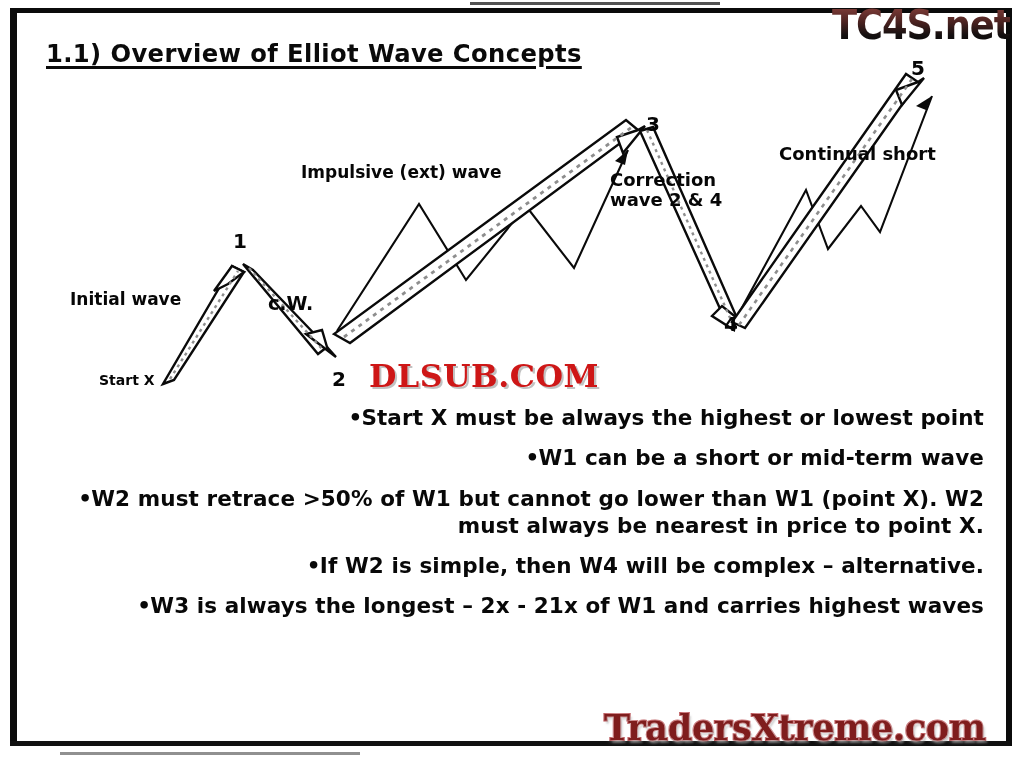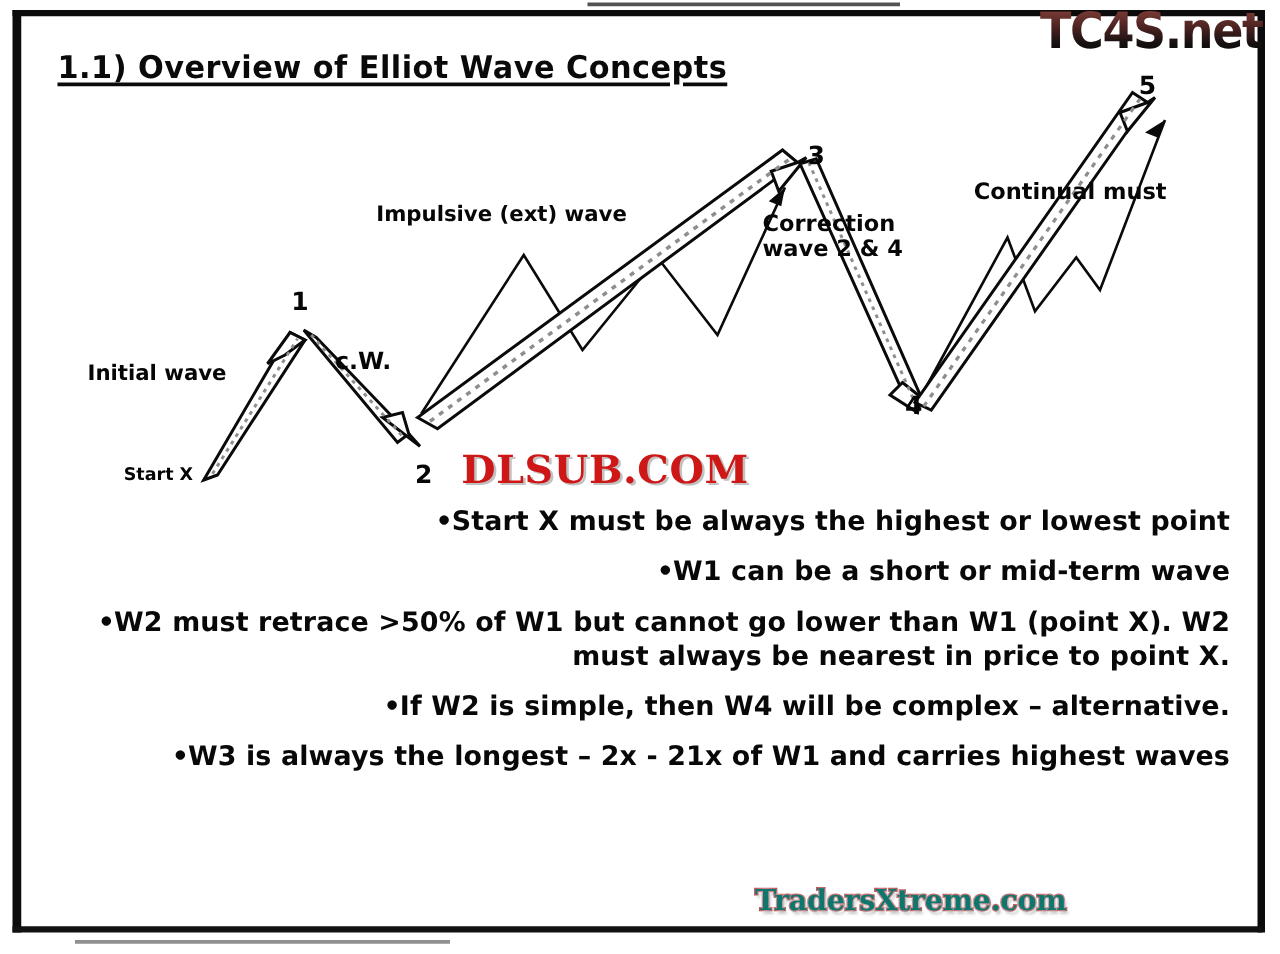--- a/index.html
+++ b/index.html
@@ -93,21 +93,21 @@
     color: #060606;
     white-space: nowrap;
     line-height: 1.12;
   }
   .dlabel.num {
     font-size: 20px;
   }
 
   #lbl-initial-wave { left: 70px;  top: 290px; font-size: 17px; }
   #lbl-start-x      { left: 99px;  top: 373px; font-size: 14px; }
-  #lbl-cw           { left: 268px; top: 279px; font-size: 19px; }
+  #lbl-cw           { left: 268px; top: 293px; font-size: 19px; }
   #lbl-impulsive    { left: 301px; top: 163px; font-size: 17px; }
   #lbl-correction   { left: 610px; top: 170px; font-size: 18px; }
   #lbl-continual    { left: 779px; top: 144px; font-size: 18px; }
   #lbl-n1 { left: 233px; top: 230px; }
   #lbl-n2 { left: 332px; top: 368px; }
   #lbl-n3 { left: 646px; top: 113px; }
   #lbl-n4 { left: 724px; top: 313px; }
   #lbl-n5 { left: 911px; top: 57px; }
 
   
@@ -167,23 +167,23 @@
     white-space: nowrap;
     transform: scaleX(1.02);
     transform-origin: left top;
   }
   #wm-traders {
     position: absolute;
     left: 604px;
     top: 707px;
     font-family: "DejaVu Serif", serif;
     font-weight: bold;
-    font-size: 23px;
+    font-size: 35px;
     letter-spacing: -0.3px;
-    color: #0f766e;
+    color: #7f1d1d;
     -webkit-text-stroke: 2px #b03c40;
     paint-order: stroke fill;
     text-shadow: 0 0 5px #ffffff, 2px 3px 2px rgba(140,140,140,.5);
     white-space: nowrap;
   }
 </style>
 </head>
 <body>
 
 <div id="page">
@@ -238,21 +238,21 @@
   </svg>
 
   <div class="dlabel" id="lbl-initial-wave">Initial wave</div>
   <div class="dlabel" id="lbl-start-x">Start X</div>
   <div class="dlabel" id="lbl-cw">c.W.</div>
   <div class="dlabel" id="lbl-impulsive">Impulsive (ext) wave</div>
   <div class="dlabel" id="lbl-correction">
     <span>Correction</span><br>
     <span>wave 2 &amp; 4</span>
   </div>
-  <div class="dlabel" id="lbl-continual">Continual must</div>
+  <div class="dlabel" id="lbl-continual">Continual short</div>
 
   <div class="dlabel num" id="lbl-n1">1</div>
   <div class="dlabel num" id="lbl-n2">2</div>
   <div class="dlabel num" id="lbl-n3">3</div>
   <div class="dlabel num" id="lbl-n4">4</div>
   <div class="dlabel num" id="lbl-n5">5</div>
 
   <div id="bullets">
       <div class="bullet"><span class="dot">•</span><span>Start X must be always the highest or lowest point</span></div>
       <div class="bullet"><span class="dot">•</span><span>W1 can be a short or mid-term wave</span></div>

